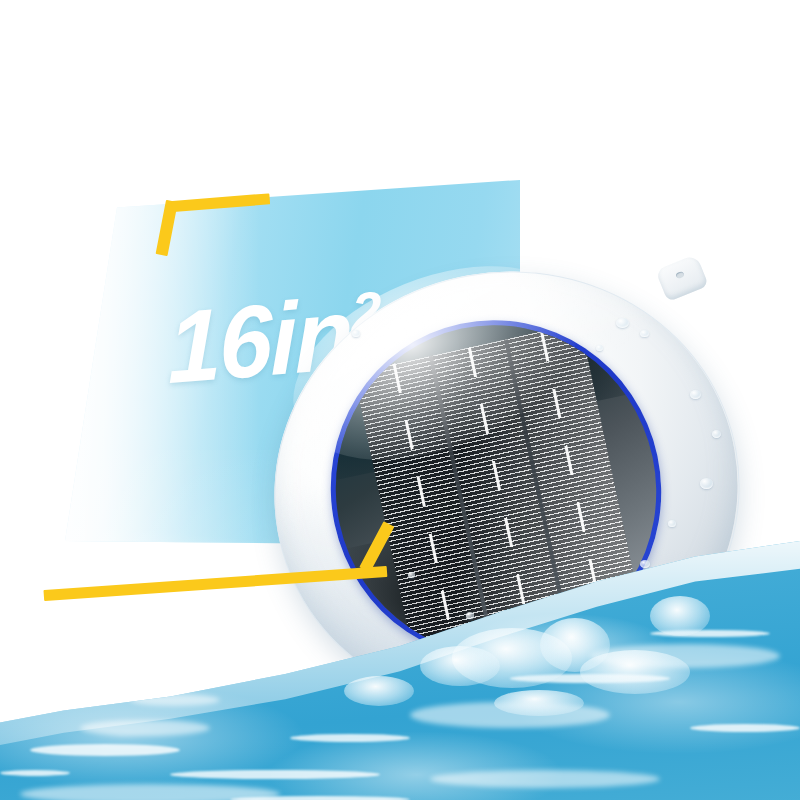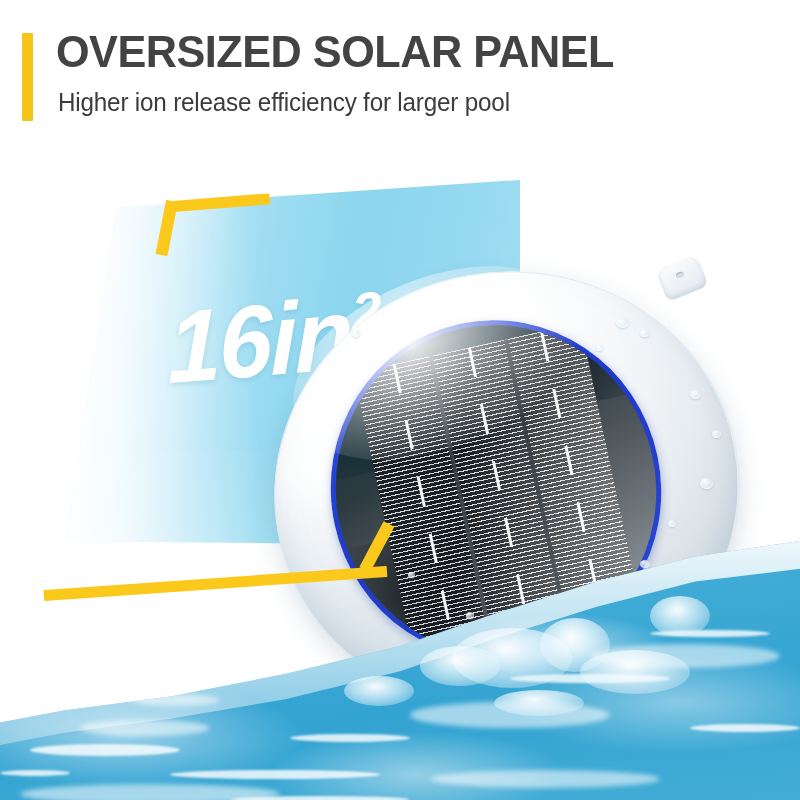--- a/index.html
+++ b/index.html
@@ -251,25 +251,20 @@
     position:absolute;left:18px;top:14px;width:464px;height:436px;border-radius:50%;
     transform:rotate(-10deg);
     background:radial-gradient(ellipse 78% 72% at 36% 24%, rgba(255,255,255,0) 0%, rgba(255,255,255,0) 52%, rgba(246,249,251,0.0) 100%);
   }
 </style>
 </head>
 <body>
 
 <div id="stage">
 
-  <div id="header">
-    <div id="accent-bar"></div>
-    <div id="title">OVERSIZED SOLAR PANEL</div>
-    <div id="subtitle">Higher ion release efficiency for larger pool</div>
-  </div>
 
   <div id="blue-panel-wrap">
     <div id="blue-panel">
       <div id="blue-panel-fadeL"></div>
       <div id="blue-panel-fadeB"></div>
     </div>
   </div>
 
   <div id="area-label">
     <span>16in</span><span class="sup">2</span>

